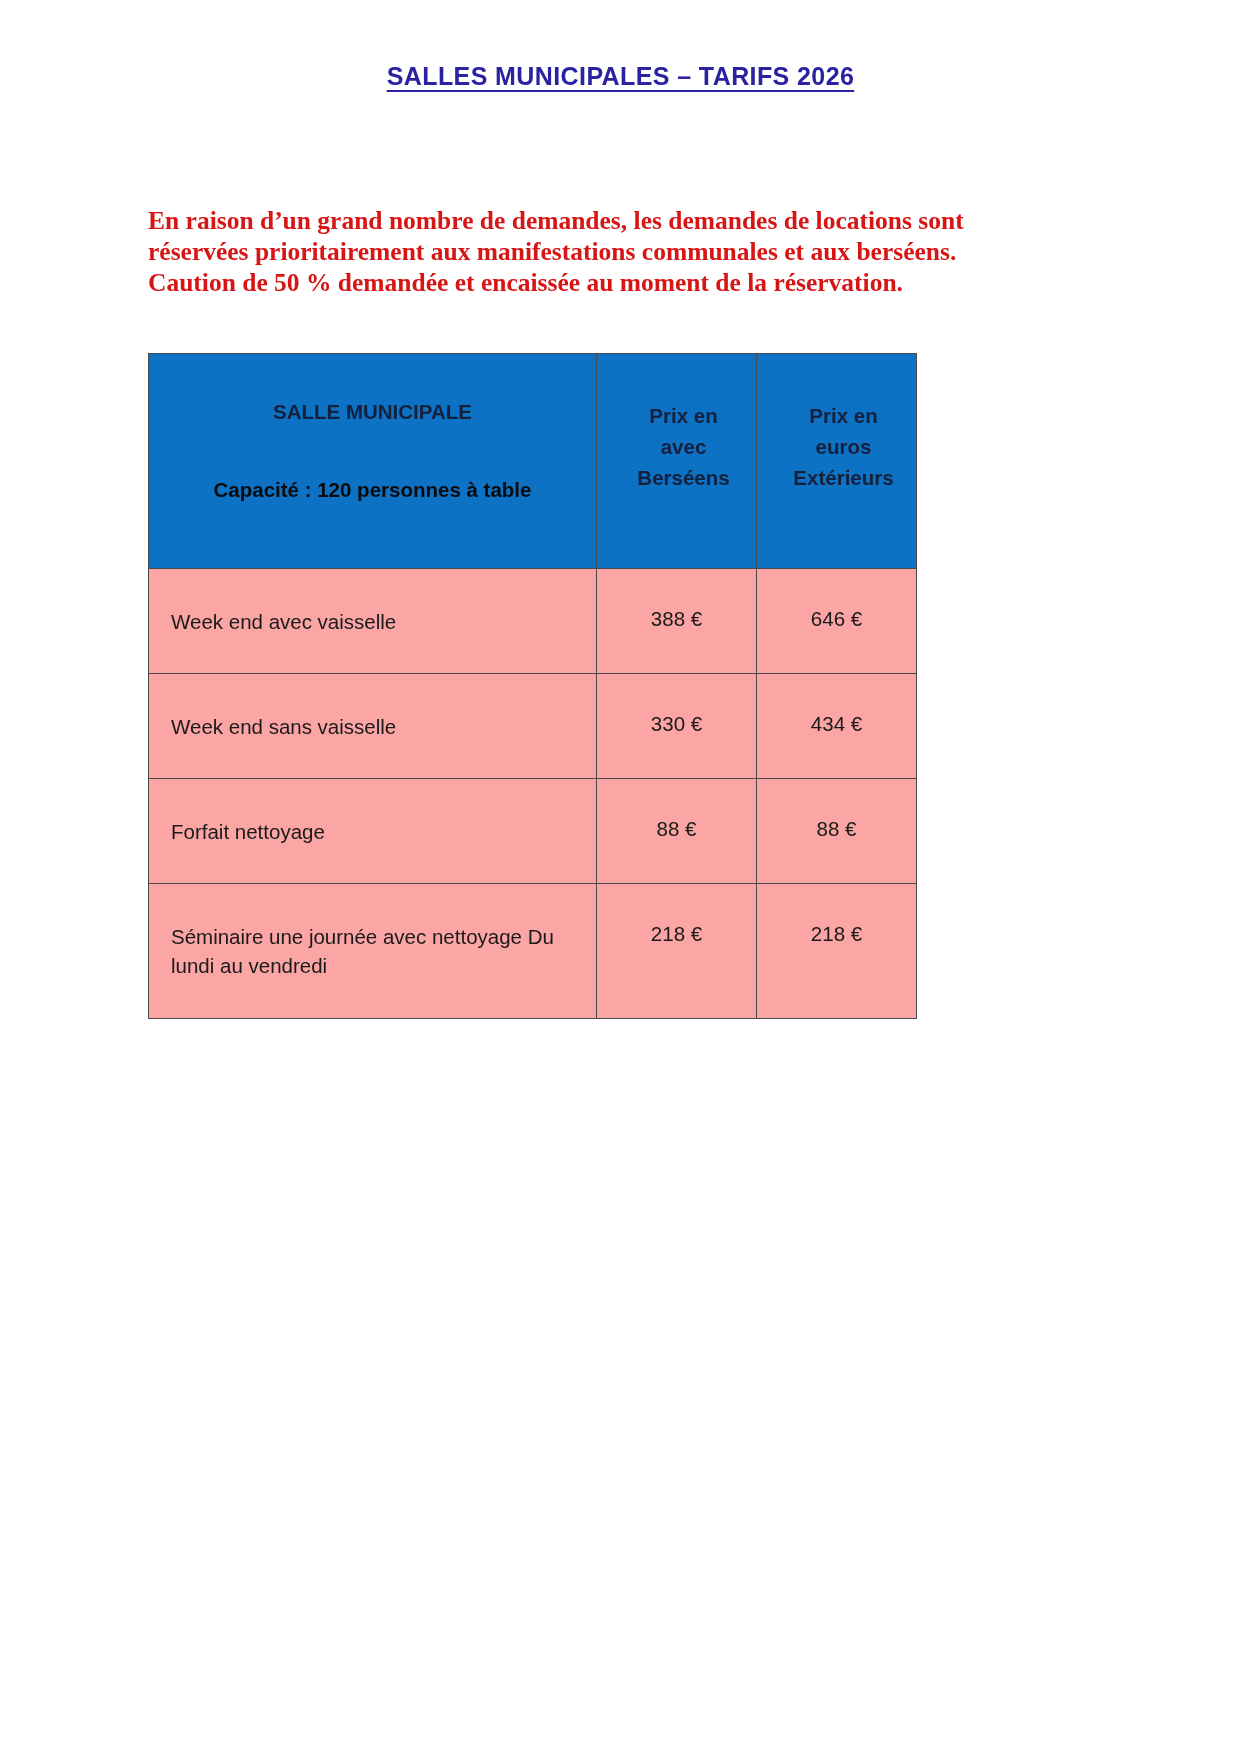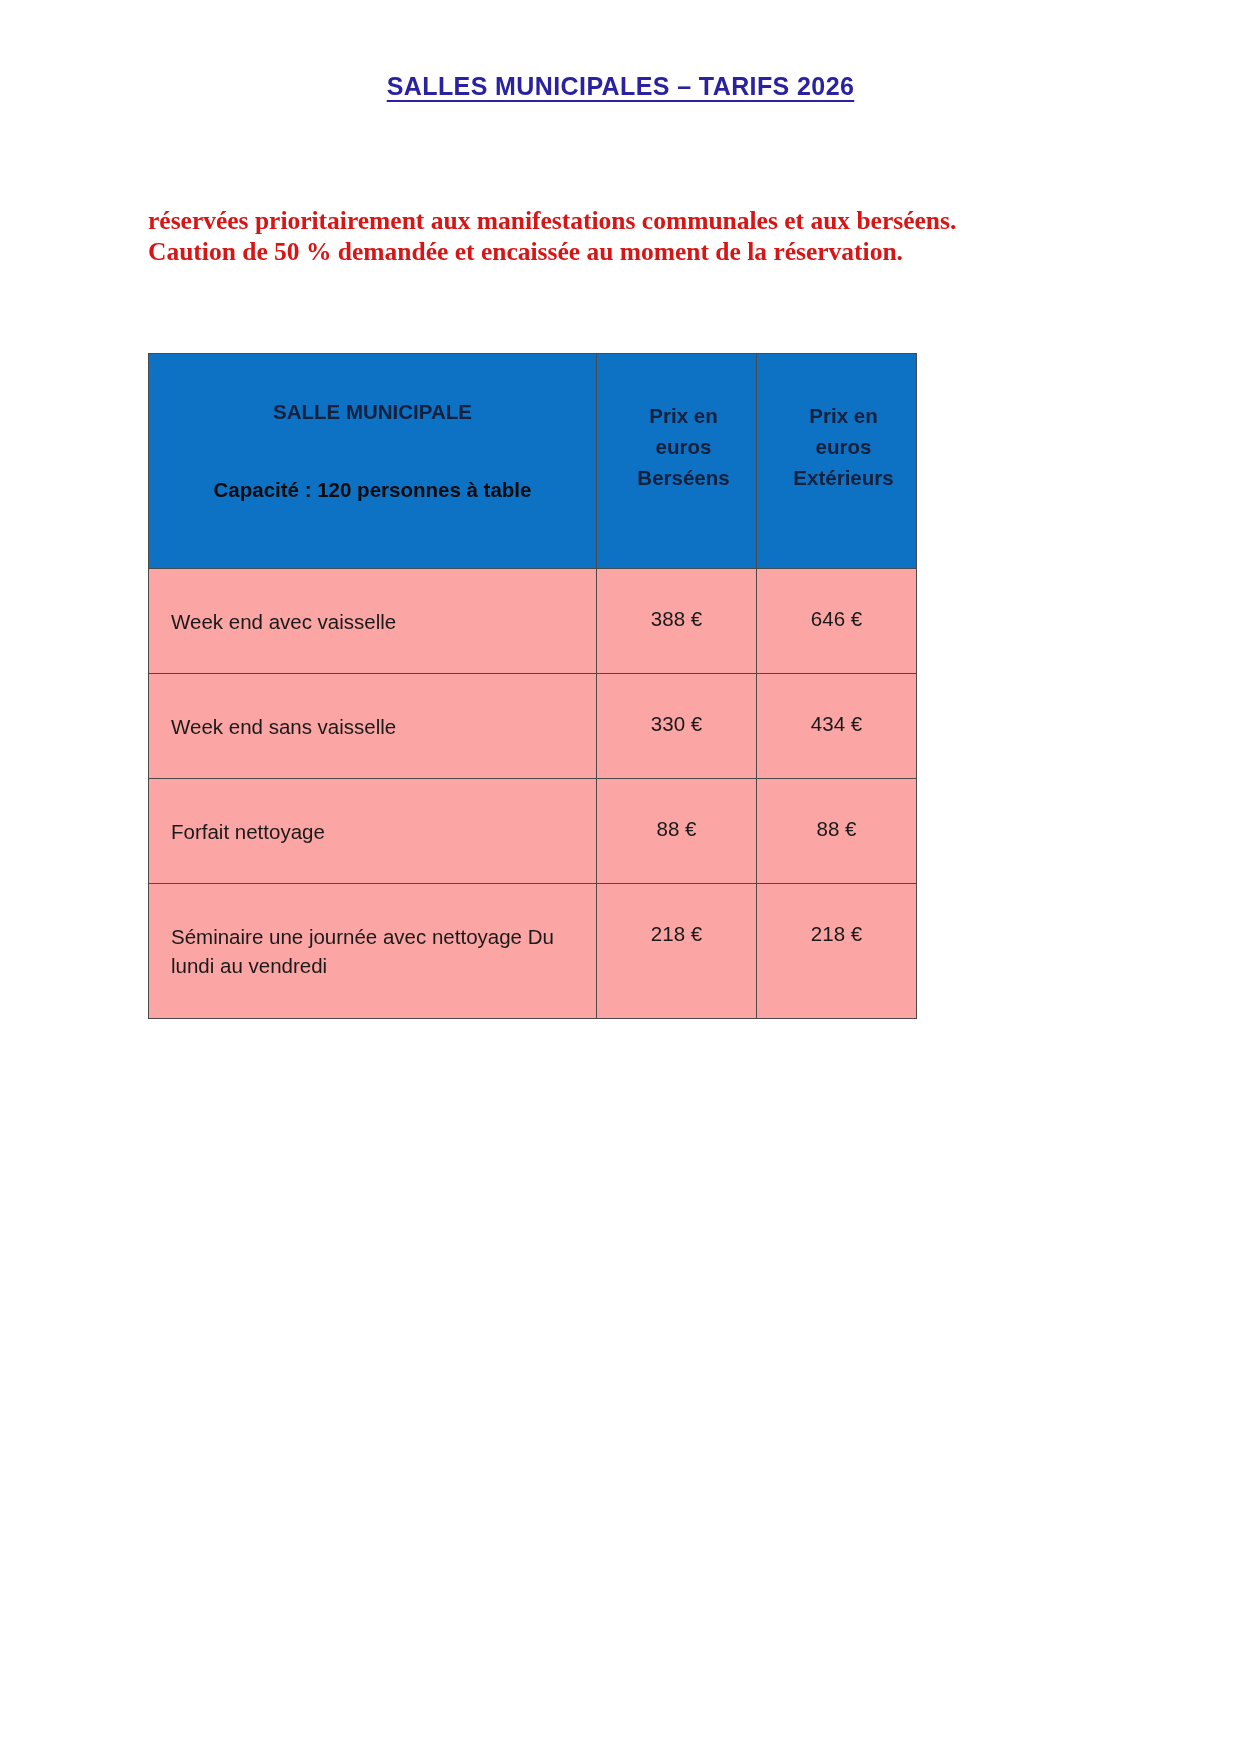--- a/index.html
+++ b/index.html
@@ -15,21 +15,21 @@
     background: #ffffff;
     margin: 0 auto;
     overflow: hidden;
     font-family: "Liberation Sans", sans-serif;
   }
 
   
   .doc-title {
     position: absolute;
     left: 0;
-    top: 72px;
+    top: 62px;
     width: 1241px;
     text-align: center;
     font-family: "Liberation Sans", sans-serif;
     font-weight: bold;
     font-size: 25px;
     letter-spacing: 0.4px;
     color: #2a22a0;
   }
   .doc-title .underline {
     text-decoration: underline;
@@ -126,40 +126,41 @@
 </head>
 <body>
 
 <div class="page">
 
   <div class="doc-title">
     <span class="underline">SALLES  MUNICIPALES – TARIFS 2026</span>
   </div>
 
   <div class="notice">
+    <span class="line">En raison d’un grand nombre de demandes, les demandes de locations sont</span>
     <span class="line">réservées prioritairement aux manifestations communales et aux berséens.</span>
     <span class="line">Caution de 50 % demandée et encaissée au moment de la réservation.</span>
   </div>
 
   <table class="tariff-table">
     <colgroup>
       <col class="col-desig">
       <col class="col-price">
       <col class="col-price">
     </colgroup>
     <thead>
       <tr>
         <th class="hdr-cell col-desig">
           <div class="hdr-main">SALLE MUNICIPALE</div>
           <div class="hdr-cap">Capacité : 120 personnes à table</div>
         </th>
         <th class="hdr-cell col-price">
           <div class="hdr-price">
             <span>Prix en</span>
-            <span>euros</span>
+            <span>avec</span>
             <span>Berséens</span>
           </div>
         </th>
         <th class="hdr-cell col-price">
           <div class="hdr-price">
             <span>Prix en euros</span>
             <span>Extérieurs</span>
           </div>
         </th>
       </tr>

